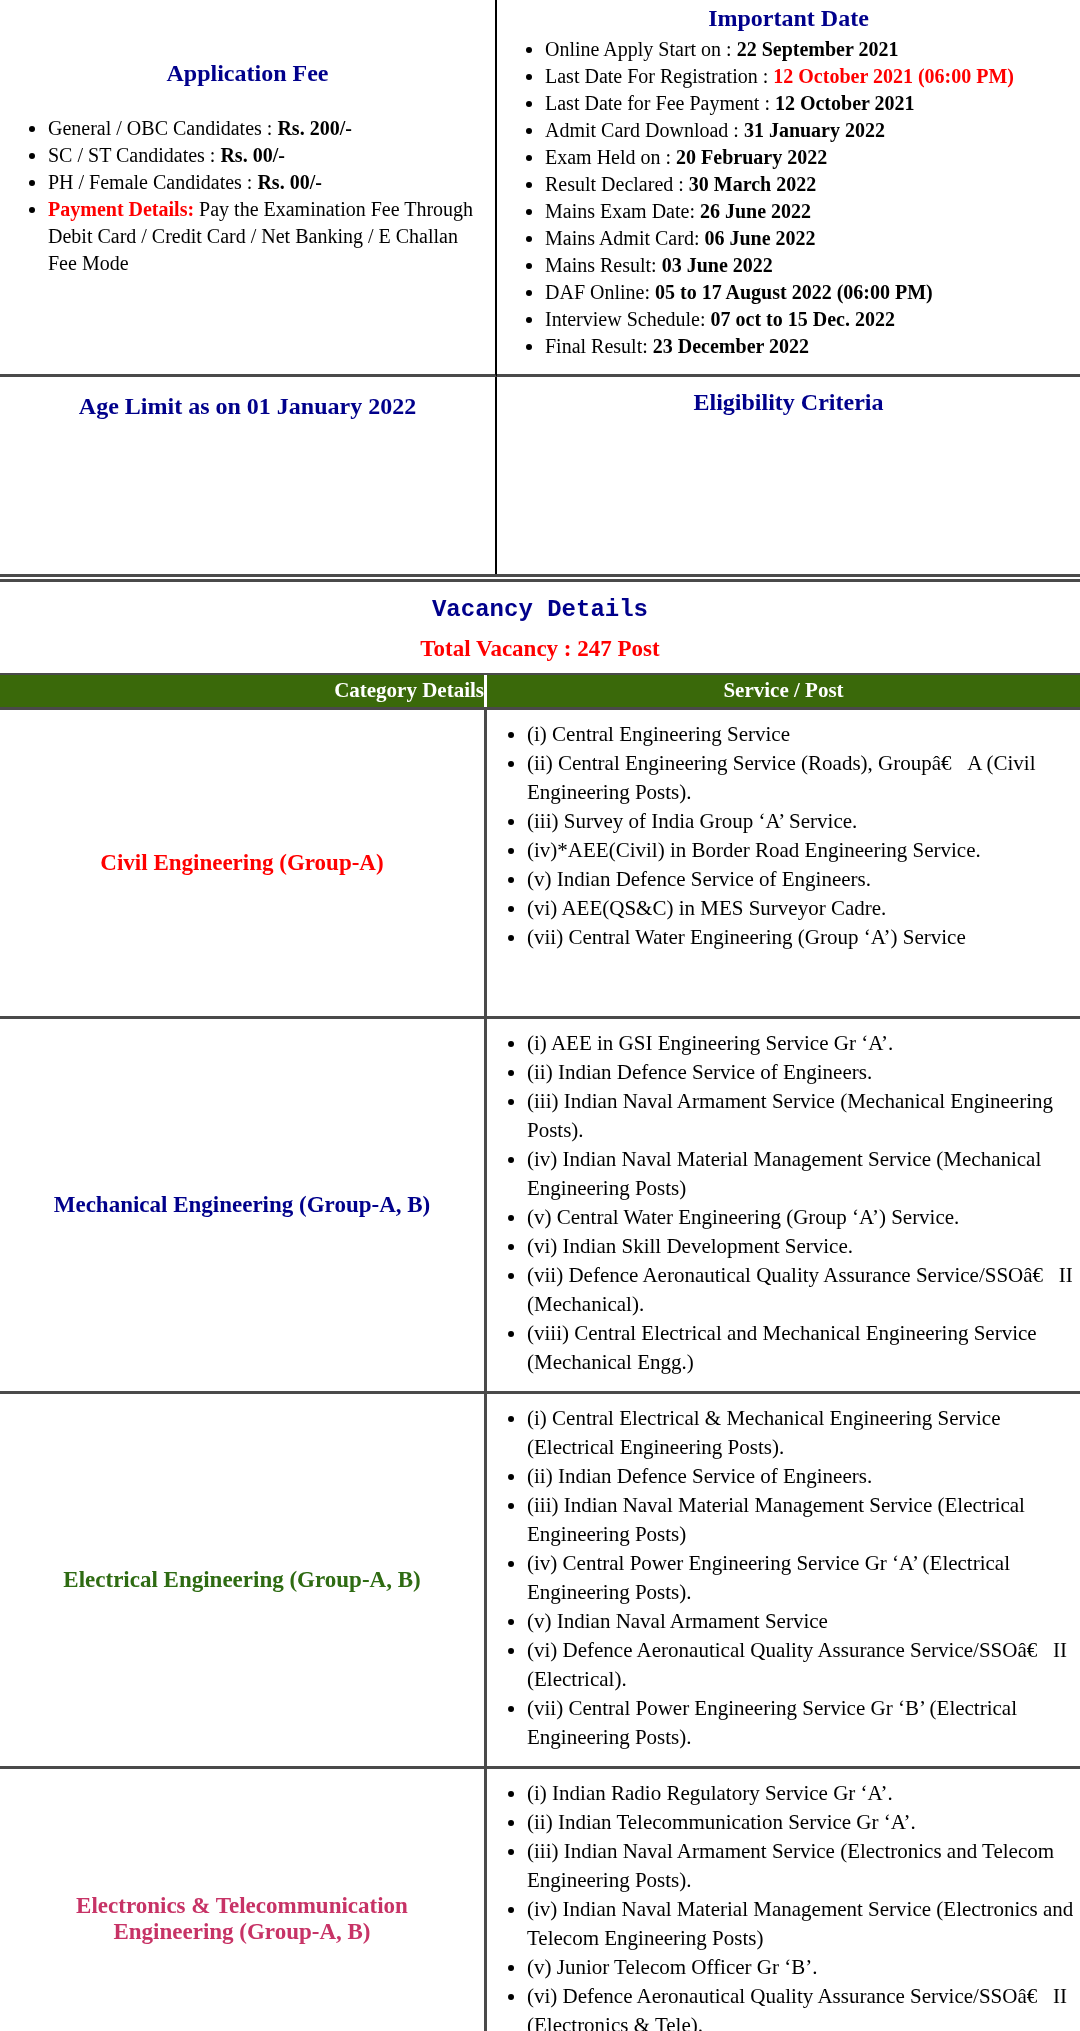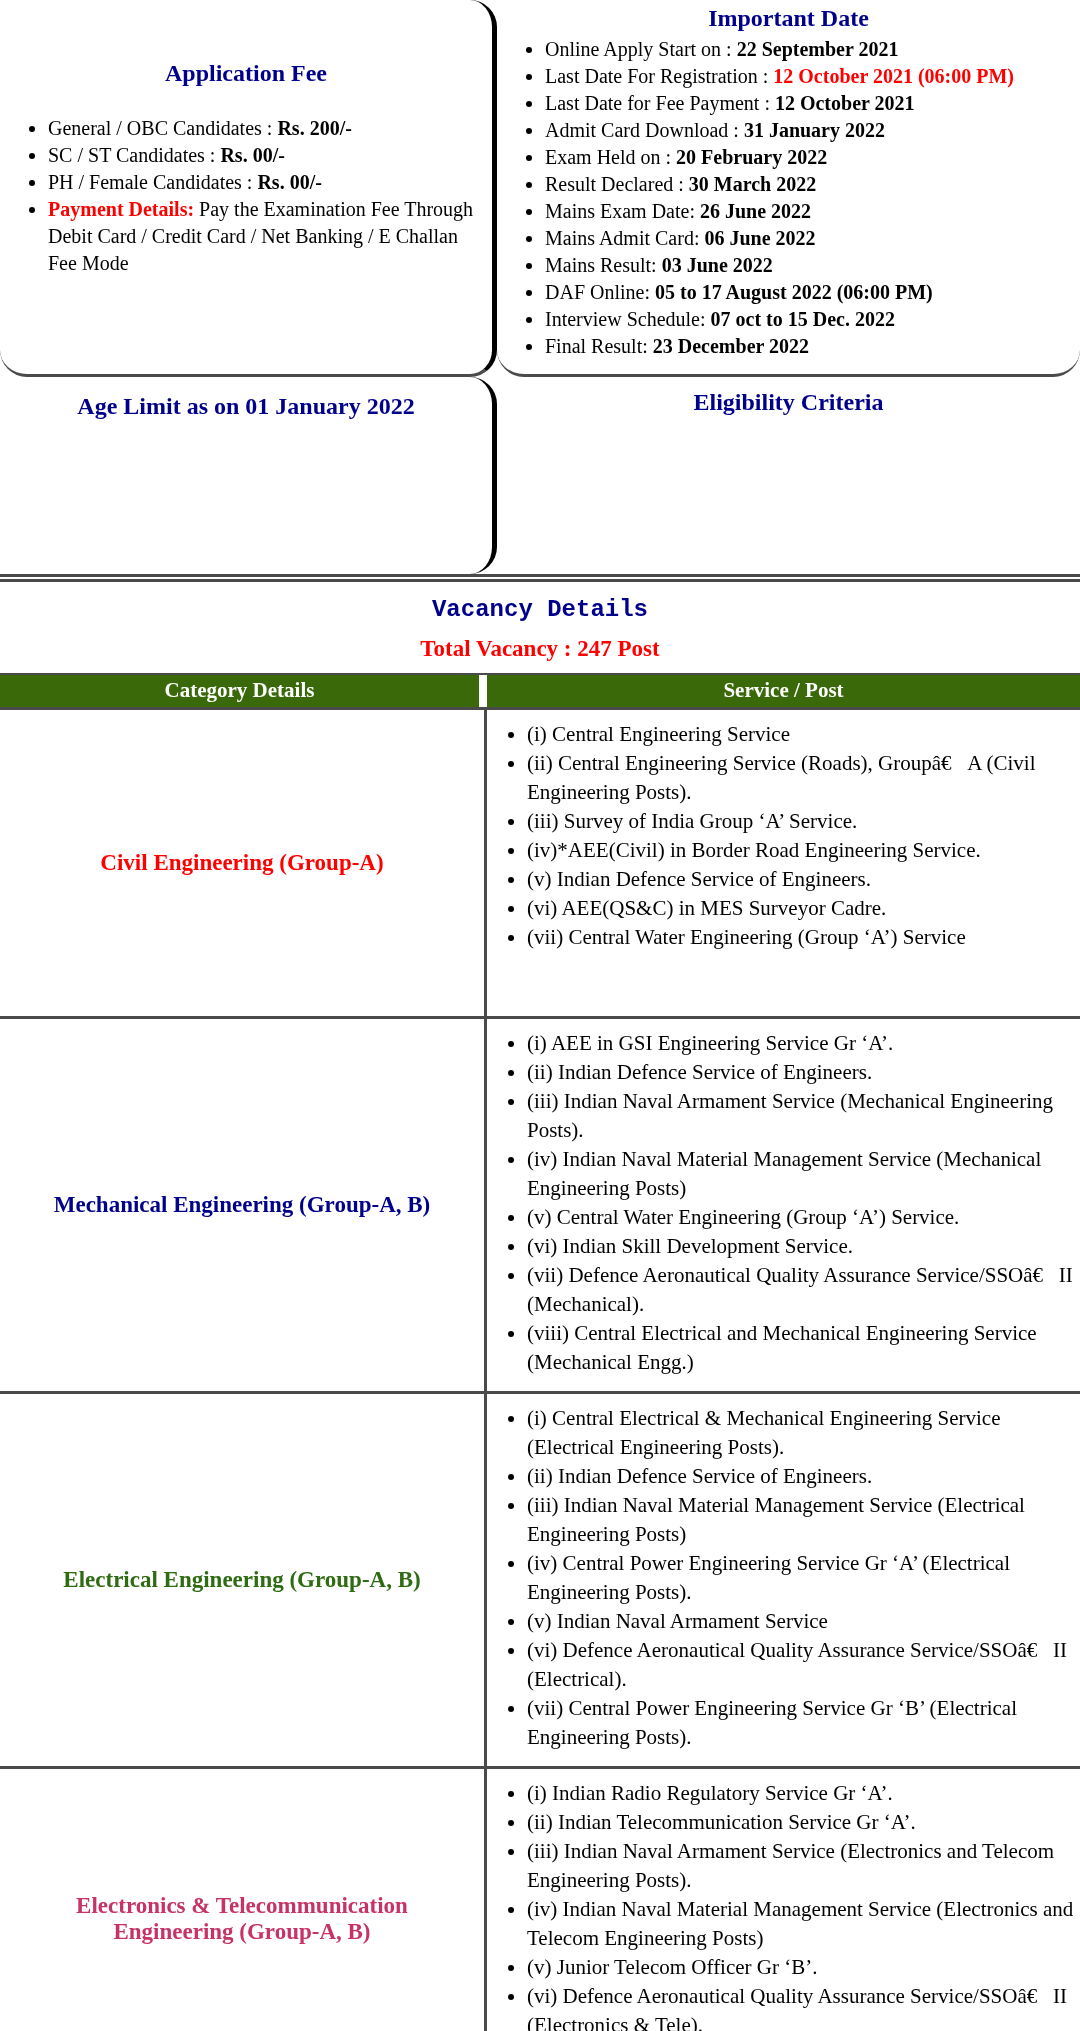--- a/index.html
+++ b/index.html
@@ -11,22 +11,22 @@
     color:#000;
     background:#fff;
   }
   
   .top-table{
     display:grid;
     grid-template-columns:497px 1fr;
     grid-template-rows:377px 197px;
     border-bottom:3px solid #4A4A4A;
   }
-  .cell{overflow:hidden;border-radius:27px;}
-  .cell.left{border-right:5px solid #000000;}
+  .cell{overflow:hidden;}
+  .cell.left{border-right:2px solid #000000;}
   .cell.r1{border-bottom:3px solid #4A4A4A;}
   h2.sec-title{
     margin:0;
     font-size:24px;
     font-weight:bold;
     color:#00008B;
     text-align:center;
   }
   .fee h2.sec-title{padding-top:60px;}
   .dates h2.sec-title{padding-top:5px;}
@@ -69,21 +69,21 @@
     display:grid;
     grid-template-columns:487px 1fr;
     background:#3A690A;
     border-bottom:3px solid #4A4A4A;
   }
   .vhead .vh{
     color:#fff;font-weight:bold;font-size:21px;
     text-align:center;
     padding:3px 0 4px 0;
   }
-  .vhead .vh.left{border-right:8px solid #ffffff;}
+  .vhead .vh.left{border-right:3px solid #ffffff;text-align:right;}
   .vrow{
     display:grid;
     grid-template-columns:487px 1fr;
     border-bottom:3px solid #4A4A4A;
   }
   .vrow:last-child{border-bottom:none;}
   .vrow .vcat{
     border-right:3px solid #4A4A4A;
     display:flex;align-items:center;justify-content:center;
     text-align:center;

